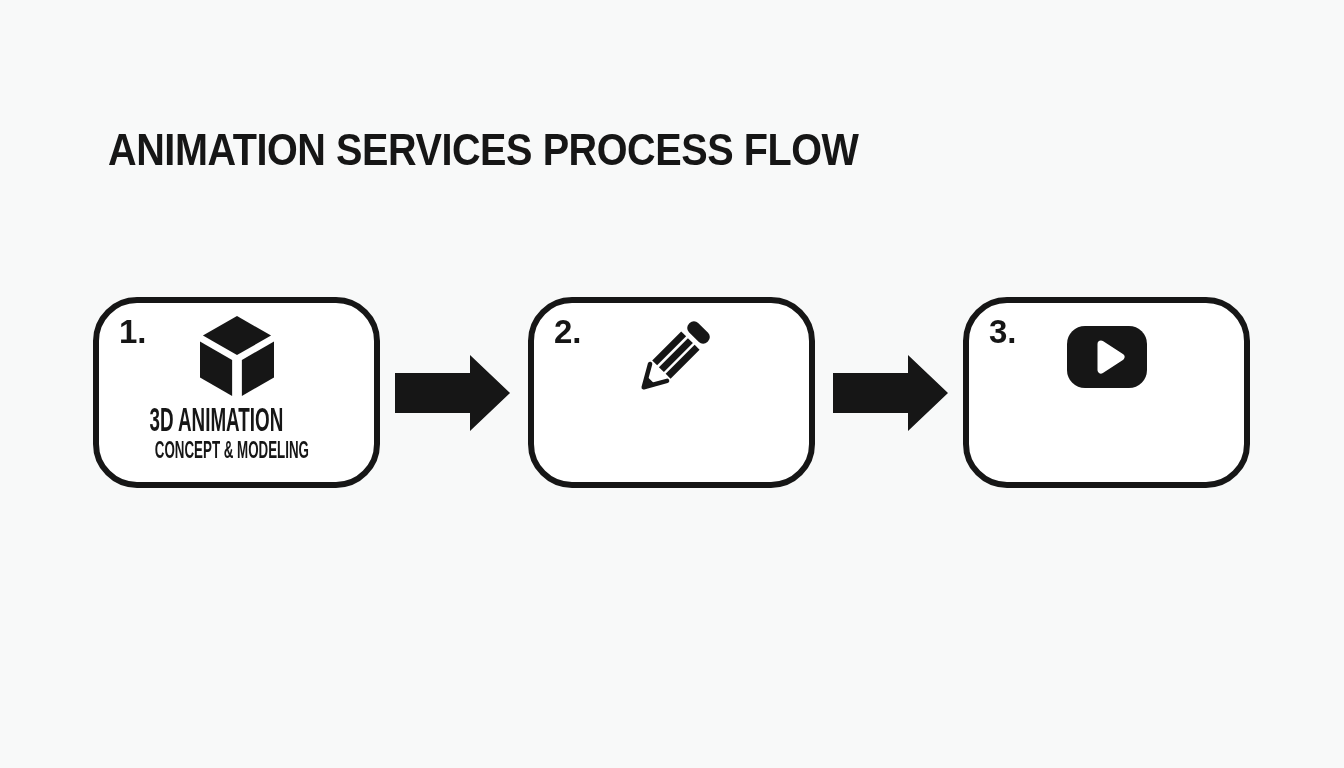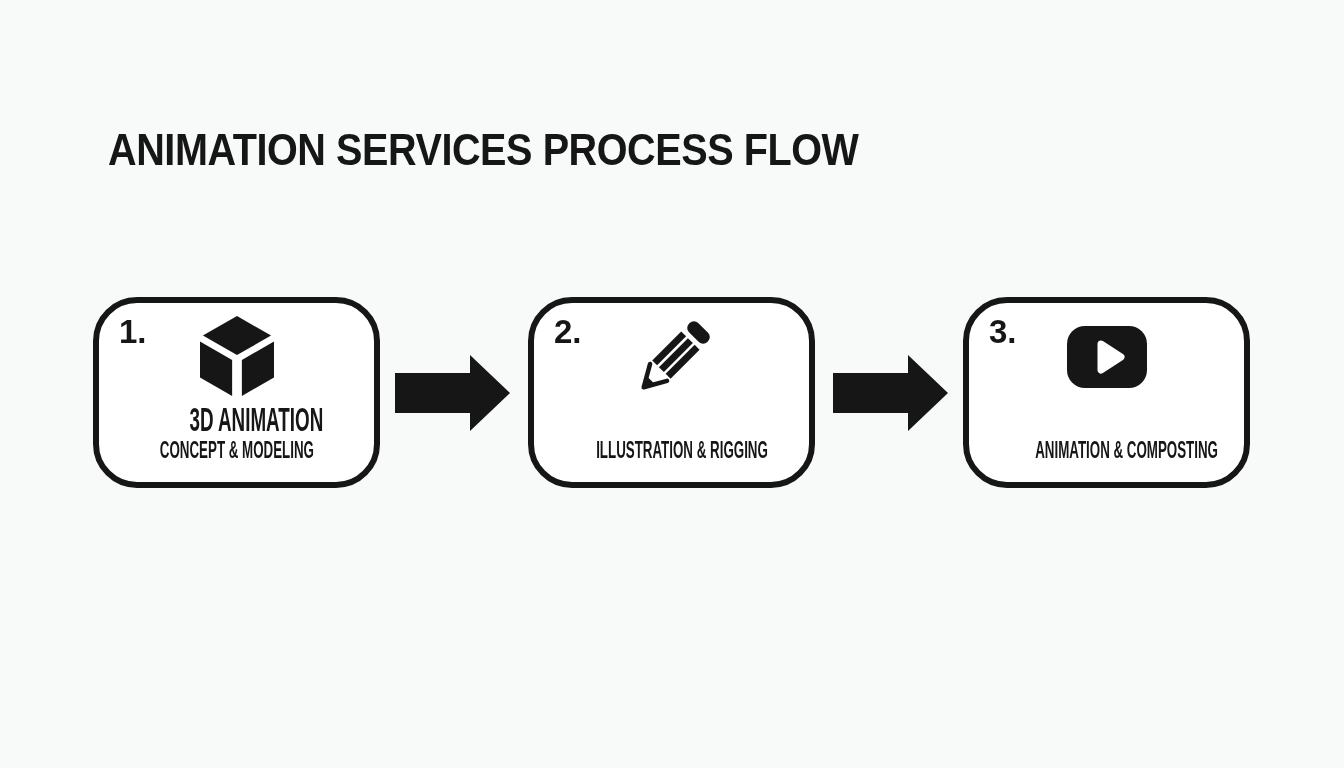--- a/index.html
+++ b/index.html
@@ -49,32 +49,31 @@
     top: 8px;
     height: 92px;
     display: flex;
     align-items: center;
     justify-content: center;
   }
   .step-label {
     position: absolute;
     left: 0; right: 0;
     top: 100px;
-    text-align: right;
+    text-align: left;
     font-size: 33px;
     font-weight: 700;
     line-height: 1;
     white-space: nowrap;
-    padding-left: 20px;
   }
   .step-sublabel {
     position: absolute;
     left: 0; right: 0;
     top: 136px;
-    text-align: center;
+    text-align: left;
     font-size: 23px;
     font-weight: 700;
     line-height: 1;
     white-space: nowrap;
   }
   .cond  { display: inline-block; transform: scaleX(0.57); transform-origin: center; }
   .cond2 { display: inline-block; transform: scaleX(0.58); transform-origin: center; }
   .flow-arrow {
     position: absolute;
     top: 355px;
@@ -117,29 +116,27 @@
       <g transform="rotate(45 43 48)">
         <rect class="k" x="30" y="4" width="26" height="13" rx="6"></rect>
         <rect class="k" x="30" y="22" width="7" height="41"></rect>
         <rect class="k" x="39.5" y="22" width="7" height="41"></rect>
         <rect class="k" x="49" y="22" width="7" height="41"></rect>
         <path d="M31,67 L43,88 L55,67" fill="none" stroke="#161616" stroke-width="4.5" stroke-linecap="round" stroke-linejoin="round"></path>
         <polygon class="k" points="37.5,78 48.5,78 43,88"></polygon>
       </g>
     </svg>
   </div>
-  <div class="step-sublabel"><span class="cond2">ILLUSTRATION &amp; RIGGING</span></div>
 </div>
 
 <svg class="flow-arrow arrow-2" viewBox="0 0 115 76">
   <polygon points="0,18 75,18 75,0 115,38 75,76 75,58 0,58"></polygon>
 </svg>
 
 <div class="step-box box-3">
   <div class="step-num">3.</div>
   <div class="icon-wrap">
     <svg class="ic" width="80" height="64" viewBox="0 0 80 64">
       <rect class="k" x="0" y="1" width="80" height="62" rx="18"></rect>
       <path class="w" d="M34,19 L54,32 L34,45 Z" stroke="#ffffff" stroke-width="7" stroke-linejoin="round"></path>
     </svg>
   </div>
-  <div class="step-sublabel"><span class="cond2">ANIMATION &amp; COMPOSTING</span></div>
 </div>
 
 </body></html>

